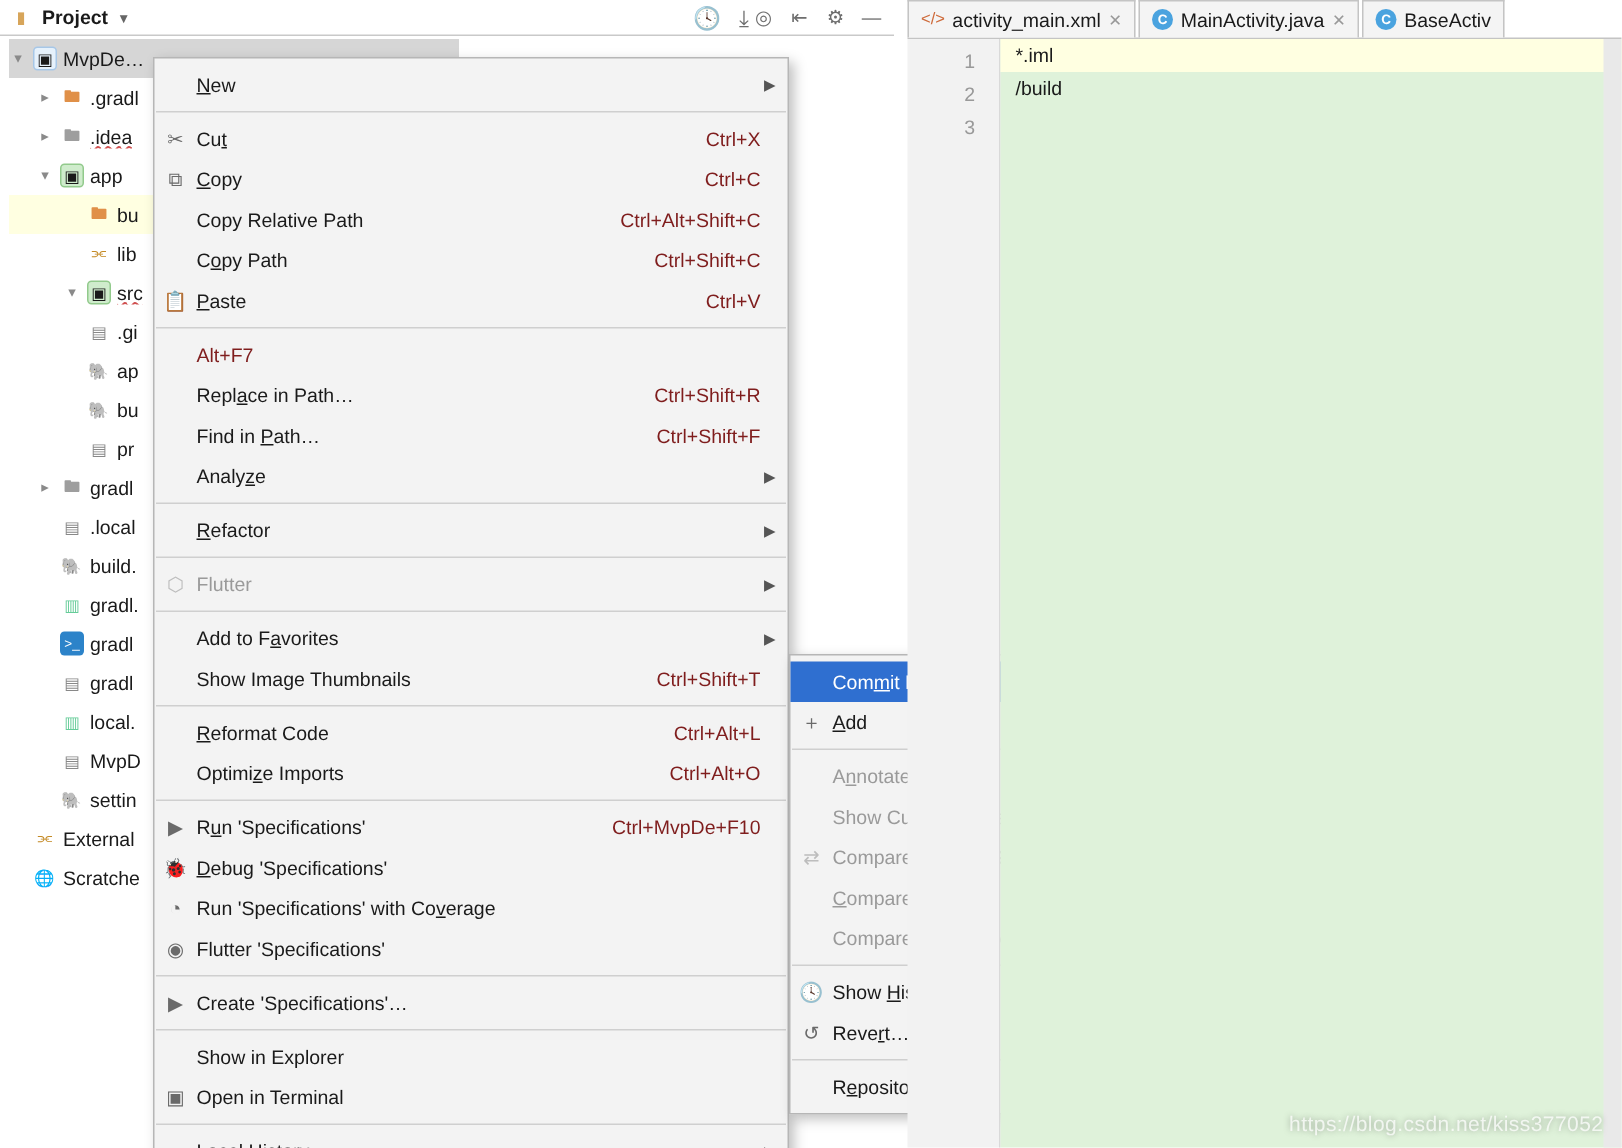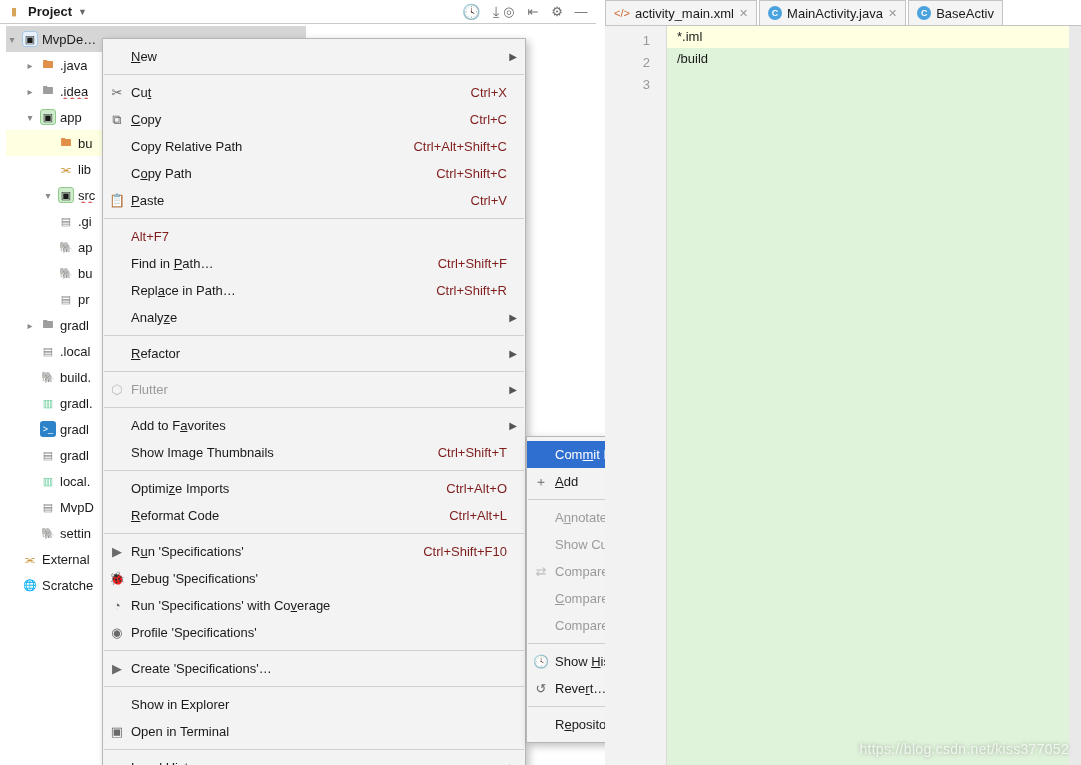--- a/index.html
+++ b/index.html
@@ -86,21 +86,21 @@
   </div>
   <div class="tree" id="tree">
       <div class="node sel" style="padding-left: 0px;">
         <span class="arrow">▾</span>
         <span class="i module">▣</span>
         <span class="lbl">MvpDe…</span>
       </div>
       <div class="node" style="padding-left: 18px;">
         <span class="arrow">▸</span>
         <span class="i folder-o">🖿</span>
-        <span class="lbl">.java</span>
+        <span class="lbl">.gradl</span>
       </div>
       <div class="node" style="padding-left: 18px;">
         <span class="arrow">▸</span>
         <span class="i folder-dk">🖿</span>
         <span class="lbl wavy">.idea</span>
       </div>
       <div class="node" style="padding-left: 18px;">
         <span class="arrow">▾</span>
         <span class="i folder-grn">▣</span>
         <span class="lbl">app</span>
@@ -225,28 +225,28 @@
     <div class="mi">
       <span class="ic">📋</span>
       <span class="tx"><u class="m">P</u>aste</span>
       <span class="sc">Ctrl+V</span>
     </div>
     <div class="sep"></div>
     <div class="mi">
       <span class="sc">Alt+F7</span>
     </div>
     <div class="mi">
+      <span class="tx">Repl<u class="m">a</u>ce in Path…</span>
+      <span class="sc">Ctrl+Shift+R</span>
+    </div>
+    <div class="mi">
       <span class="tx">Find in <u class="m">P</u>ath…</span>
       <span class="sc">Ctrl+Shift+F</span>
     </div>
     <div class="mi">
-      <span class="tx">Repl<u class="m">a</u>ce in Path…</span>
-      <span class="sc">Ctrl+Shift+R</span>
-    </div>
-    <div class="mi">
       <span class="tx">Analy<u class="m">z</u>e</span>
       <span class="ar">▶</span>
     </div>
     <div class="sep"></div>
     <div class="mi">
       <span class="tx"><u class="m">R</u>efactor</span>
       <span class="ar">▶</span>
     </div>
     <div class="sep"></div>
     <div class="mi dis">
@@ -258,44 +258,44 @@
     <div class="mi">
       <span class="tx">Add to F<u class="m">a</u>vorites</span>
       <span class="ar">▶</span>
     </div>
     <div class="mi">
       <span class="tx">Show Image Thumbnails</span>
       <span class="sc">Ctrl+Shift+T</span>
     </div>
     <div class="sep"></div>
     <div class="mi">
+      <span class="tx"><u class="m">R</u>eformat Code</span>
+      <span class="sc">Ctrl+Alt+L</span>
+    </div>
+    <div class="mi">
       <span class="tx">Optimi<u class="m">z</u>e Imports</span>
       <span class="sc">Ctrl+Alt+O</span>
     </div>
-    <div class="mi">
-      <span class="tx"><u class="m">R</u>eformat Code</span>
-      <span class="sc">Ctrl+Alt+L</span>
-    </div>
     <div class="sep"></div>
     <div class="mi">
       <span class="ic">▶</span>
       <span class="tx">R<u class="m">u</u>n 'Specifications'</span>
-      <span class="sc">Ctrl+Shift+F10</span>
+      <span class="sc">Ctrl+MvpDe+F10</span>
     </div>
     <div class="mi">
       <span class="ic">🐞</span>
       <span class="tx"><u class="m">D</u>ebug 'Specifications'</span>
     </div>
     <div class="mi">
       <span class="ic">◔</span>
       <span class="tx">Run 'Specifications' with Co<u class="m">v</u>erage</span>
     </div>
     <div class="mi">
       <span class="ic">◉</span>
-      <span class="tx">Profile 'Specifications'</span>
+      <span class="tx">Flutter 'Specifications'</span>
     </div>
     <div class="sep"></div>
     <div class="mi">
       <span class="ic">▶</span>
       <span class="tx">Create 'Specifications'…</span>
     </div>
     <div class="sep"></div>
     <div class="mi">
       <span class="tx">Show in Explorer</span>
     </div>

